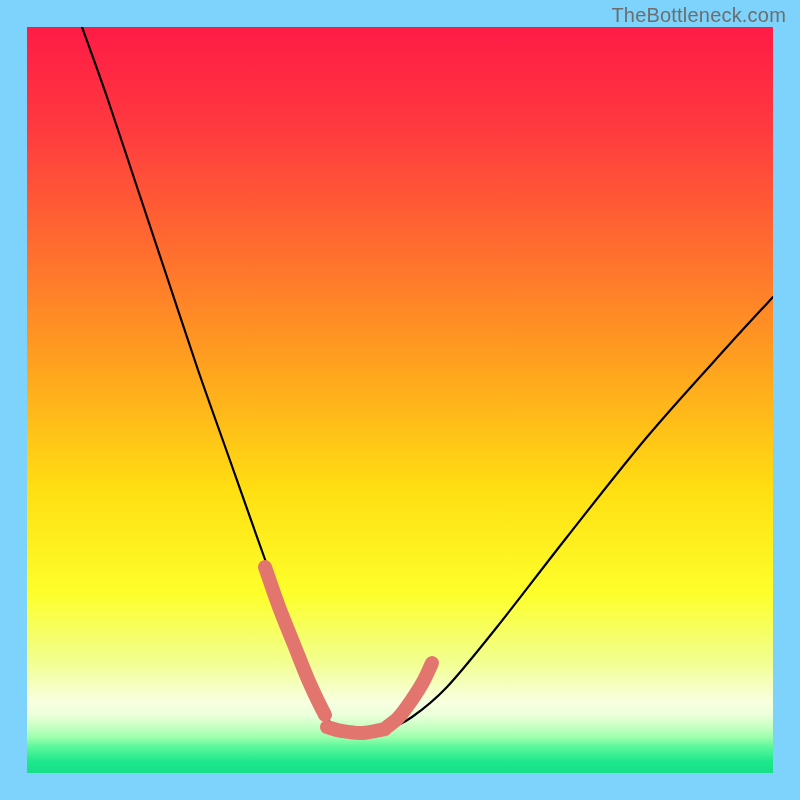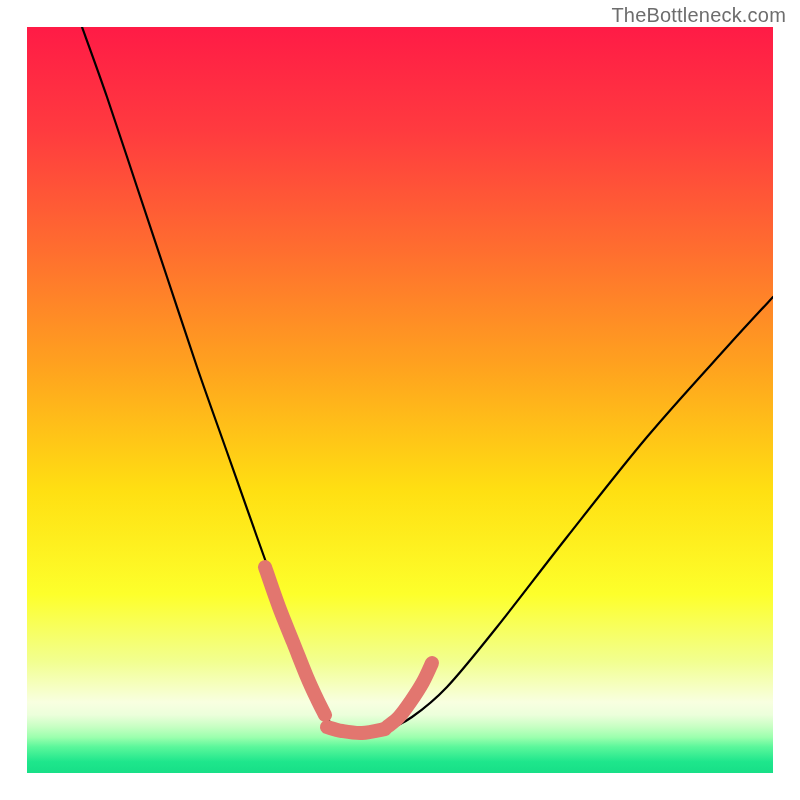--- a/index.html
+++ b/index.html
@@ -7,21 +7,21 @@
     padding: 0;
     width: 800px;
     height: 800px;
     background: #000;
     overflow: hidden;
     font-family: Arial, Helvetica, sans-serif;
   }
   .frame {
     position: absolute;
     inset: 0;
-    background: #ffffff;
+    background: #7dd3fc;
   }
   .plot-area {
     position: absolute;
     left: 27px;
     top: 27px;
     width: 746px;
     height: 746px;
     overflow: hidden;
   }
   .gradient {

